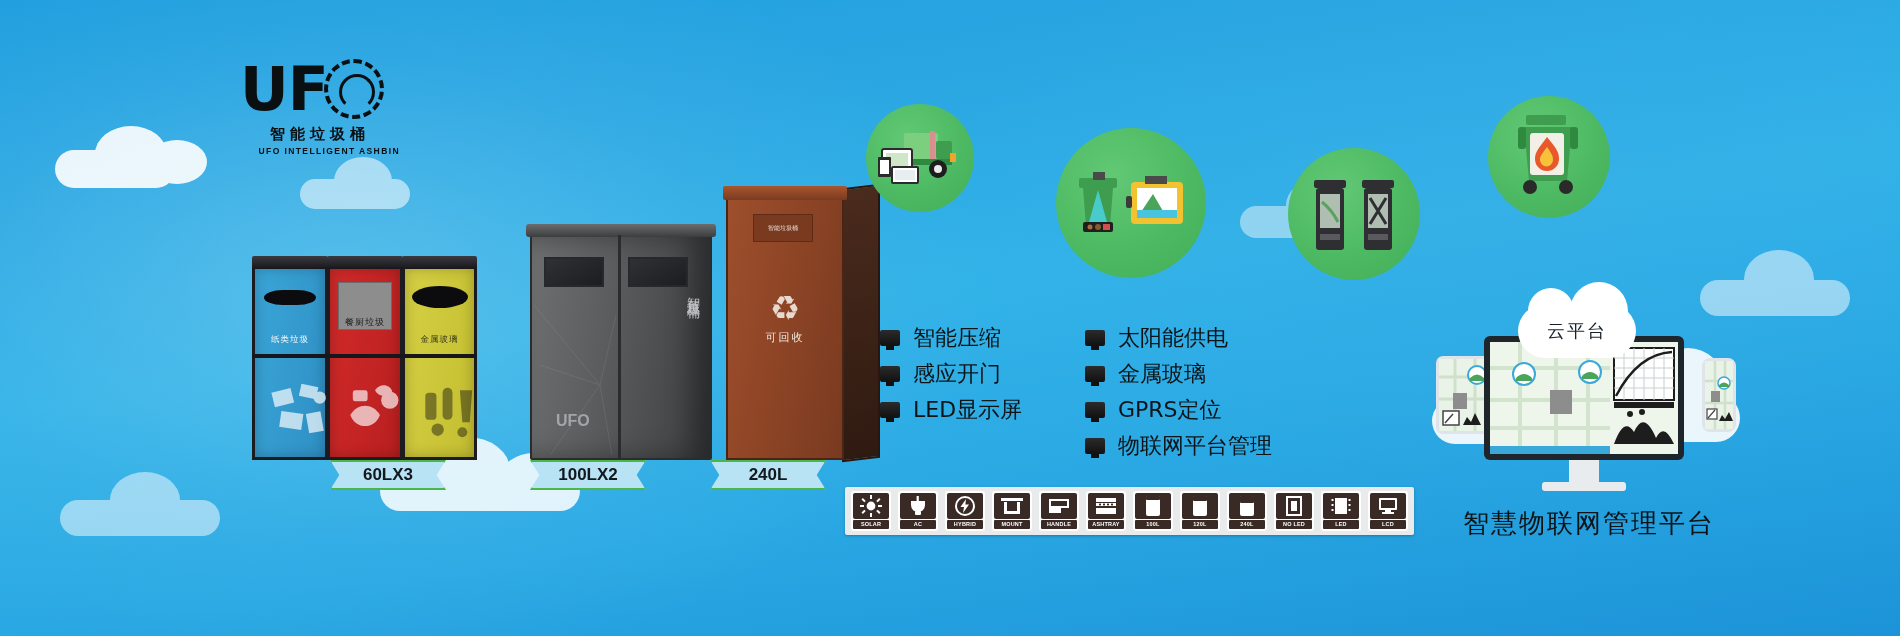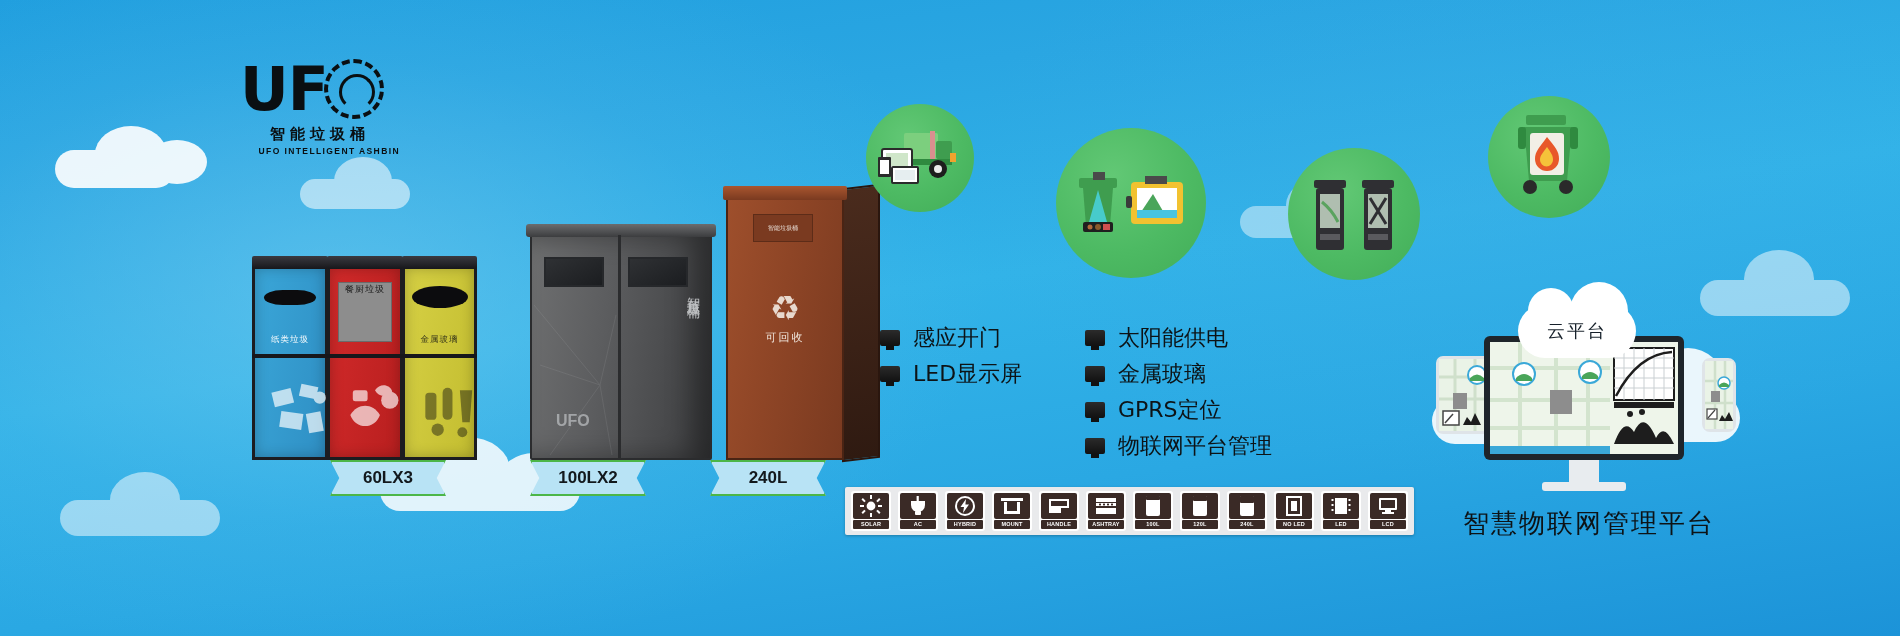--- a/index.html
+++ b/index.html
@@ -64,23 +64,23 @@
   }
   #bin-triple .c1 { background: linear-gradient(100deg,#3aa6d8,#2f8fc4); }
   #bin-triple .c2 { background: linear-gradient(100deg,#d22a2a,#b81f1f); }
   #bin-triple .c3 { background: linear-gradient(100deg,#d6d044,#c3bd30); }
   #bin-triple .slot {
     position: absolute; left: 50%; transform: translateX(-50%); top: 22px;
     width: 52px; height: 15px; background: #0c0c0e; border-radius: 30px/12px;
   }
   #bin-triple .slot.round { height: 22px; width: 56px; border-radius: 50%/50%; top: 18px; }
   #bin-triple .panel {
-    position: absolute; left: 8px; right: 8px; top: 14px; height: 60px;
+    position: absolute; left: 8px; right: 8px; top: 14px; height: 48px;
     background: #8d8d8d; border: 1px solid #6b6b6b;
-    display: flex; align-items: flex-start; justify-content: center;
+    display: flex; align-items: flex-end; justify-content: center;
   }
   #bin-triple .panel span { font-size: 9px; color: #1b1b1b; letter-spacing: 1px; }
   #bin-triple .lbl {
     position: absolute; left: 0; right: 0; top: 66px; text-align: center;
     font-size: 8.5px; color: #ffffff; letter-spacing: 1px; opacity: .95;
   }
   #bin-triple .lbl.dark { color: #2a2a18; }
   #bin-triple .art {
     position: absolute; left: 8px; right: 8px; bottom: 10px; height: 74px;
     opacity: .85;
@@ -145,21 +145,21 @@
     position: absolute; left: 50%; transform: translateX(-50%); top: 90px;
     font-size: 34px; color: #f0e6dd; opacity: .92;
   }
   #bin-brown .rlbl {
     position: absolute; left: 0; right: 0; top: 132px; text-align: center;
     font-size: 11px; color: #f0e6dd; letter-spacing: 2px;
   }
 
   
   .cap-banner {
-    position: absolute; width: 116px; height: 36px;
+    position: absolute; width: 116px; height: 30px;
     background: #b8e3f5; border: 2px solid #4cb648;
     display: flex; align-items: center; justify-content: center;
     clip-path: polygon(0 0, 100% 0, 92% 50%, 100% 100%, 0 100%, 8% 50%);
     font-size: 17px; font-weight: 700; color: #12181c;
   }
   #cap-1 { left: 330px; top: 460px; }
   #cap-2 { left: 530px; top: 460px; }
   #cap-3 { left: 710px; top: 460px; }
 
   
@@ -450,20 +450,24 @@
       <circle cx="26" cy="76" r="7" fill="#2a2a2a"></circle>
       <circle cx="62" cy="76" r="7" fill="#2a2a2a"></circle>
       <rect x="14" y="16" width="8" height="22" rx="3" fill="#2f8a3f"></rect>
       <rect x="66" y="16" width="8" height="22" rx="3" fill="#2f8a3f"></rect>
     </svg>
   </div>
 
   <div class="featcol" id="feat-left">
     <div class="feat-item">
       <span class="feat-icon"></span>
+      <span class="feat-text">智能压缩</span>
+    </div>
+    <div class="feat-item">
+      <span class="feat-icon"></span>
       <span class="feat-text">感应开门</span>
     </div>
     <div class="feat-item">
       <span class="feat-icon"></span>
       <span class="feat-text">LED显示屏</span>
     </div>
   </div>
 
   <div class="featcol" id="feat-right">
     <div class="feat-item">

